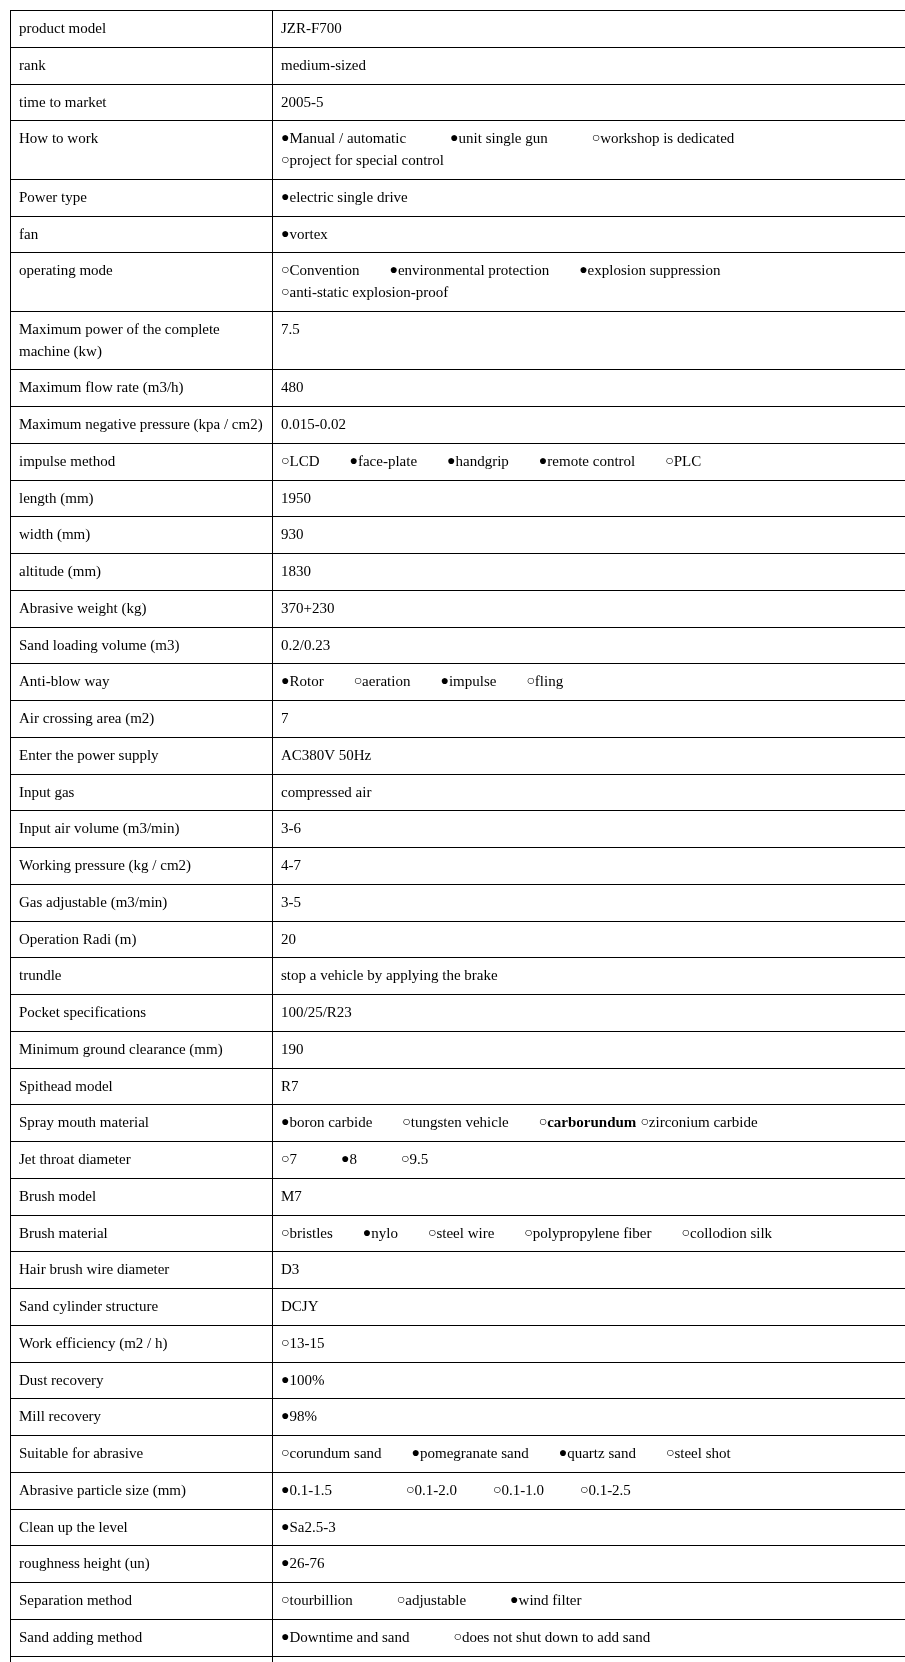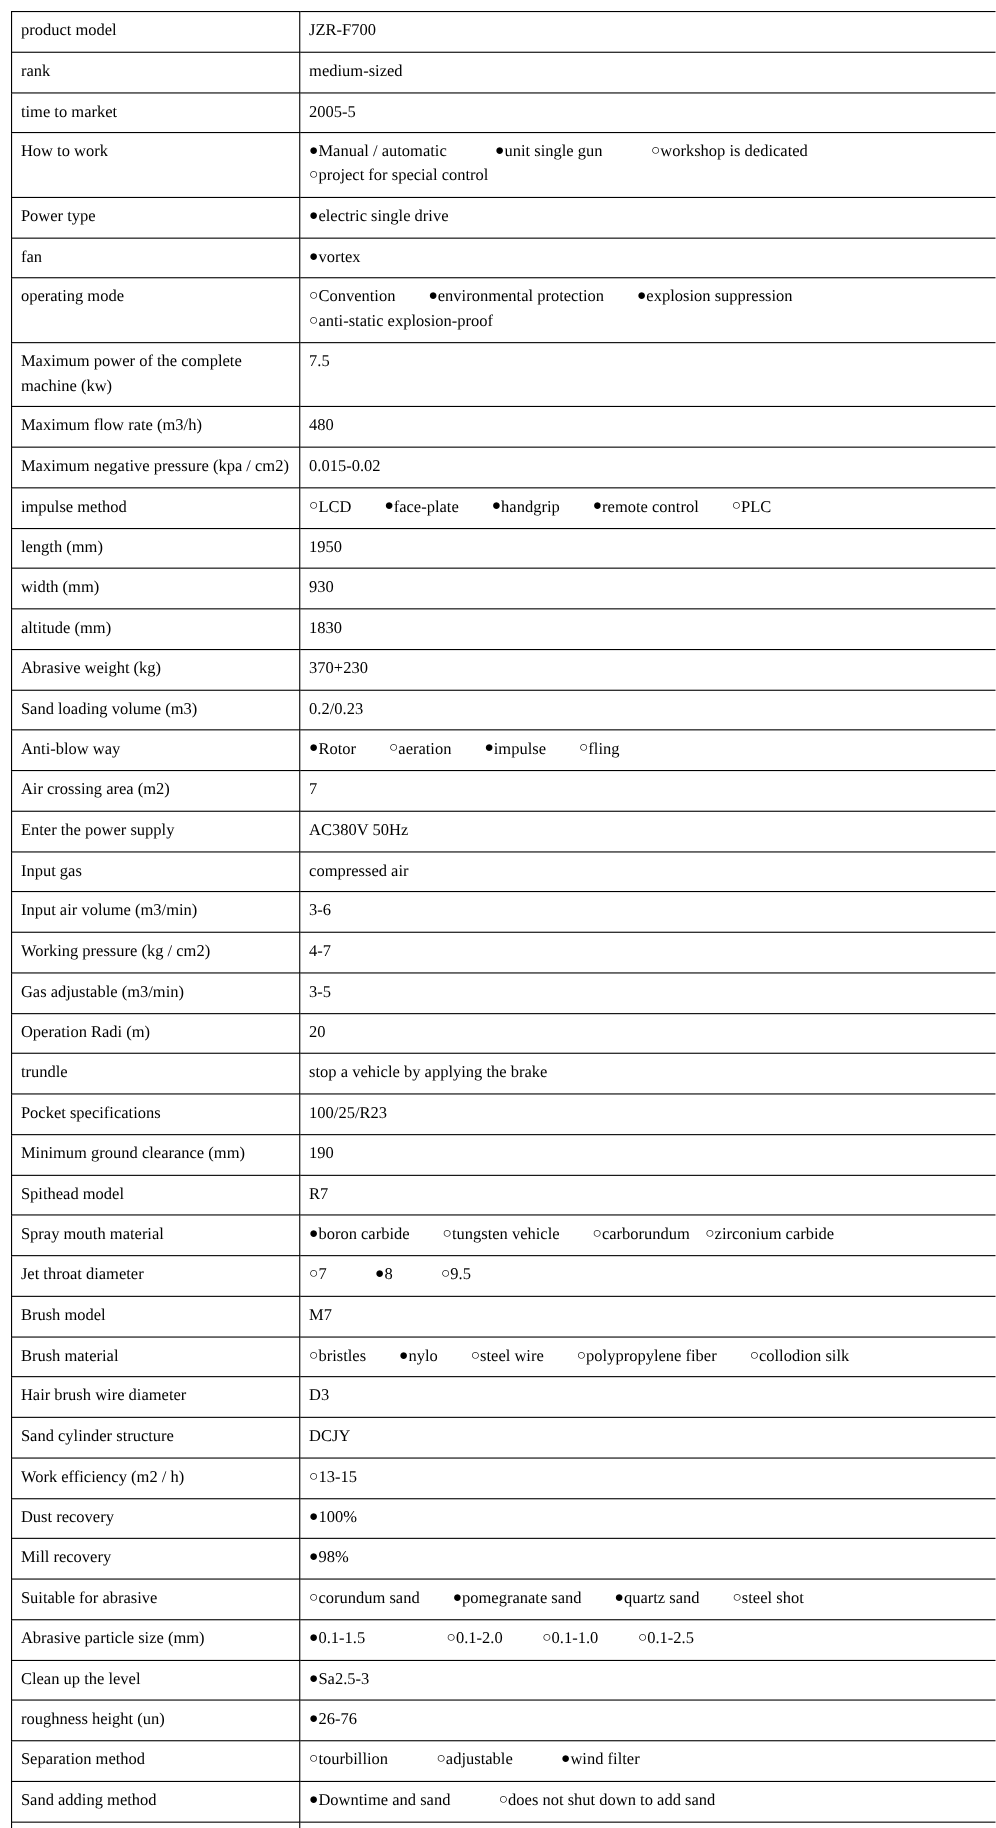--- a/index.html
+++ b/index.html
@@ -43,21 +43,21 @@
   }
   .opt {
     display: inline-block;
     white-space: nowrap;
   }
   .mark {
     font-size: 14px;
     line-height: 1;
     vertical-align: 1px;
   }
-  .sp-1 { margin-right: 14px; }
+  .sp-1 { margin-right: 4px; font-weight: bold; }
   .sp-2 { margin-right: 30px; }
   .sp-3 { margin-right: 44px; text-align: right; }
   .sp-4 { margin-right: 74px; }
   .sp-5 { margin-right: 36px; }
   .sp-0 { margin-right: 6px; }
 </style>
 </head>
 <body>
 
 <div class="page">

